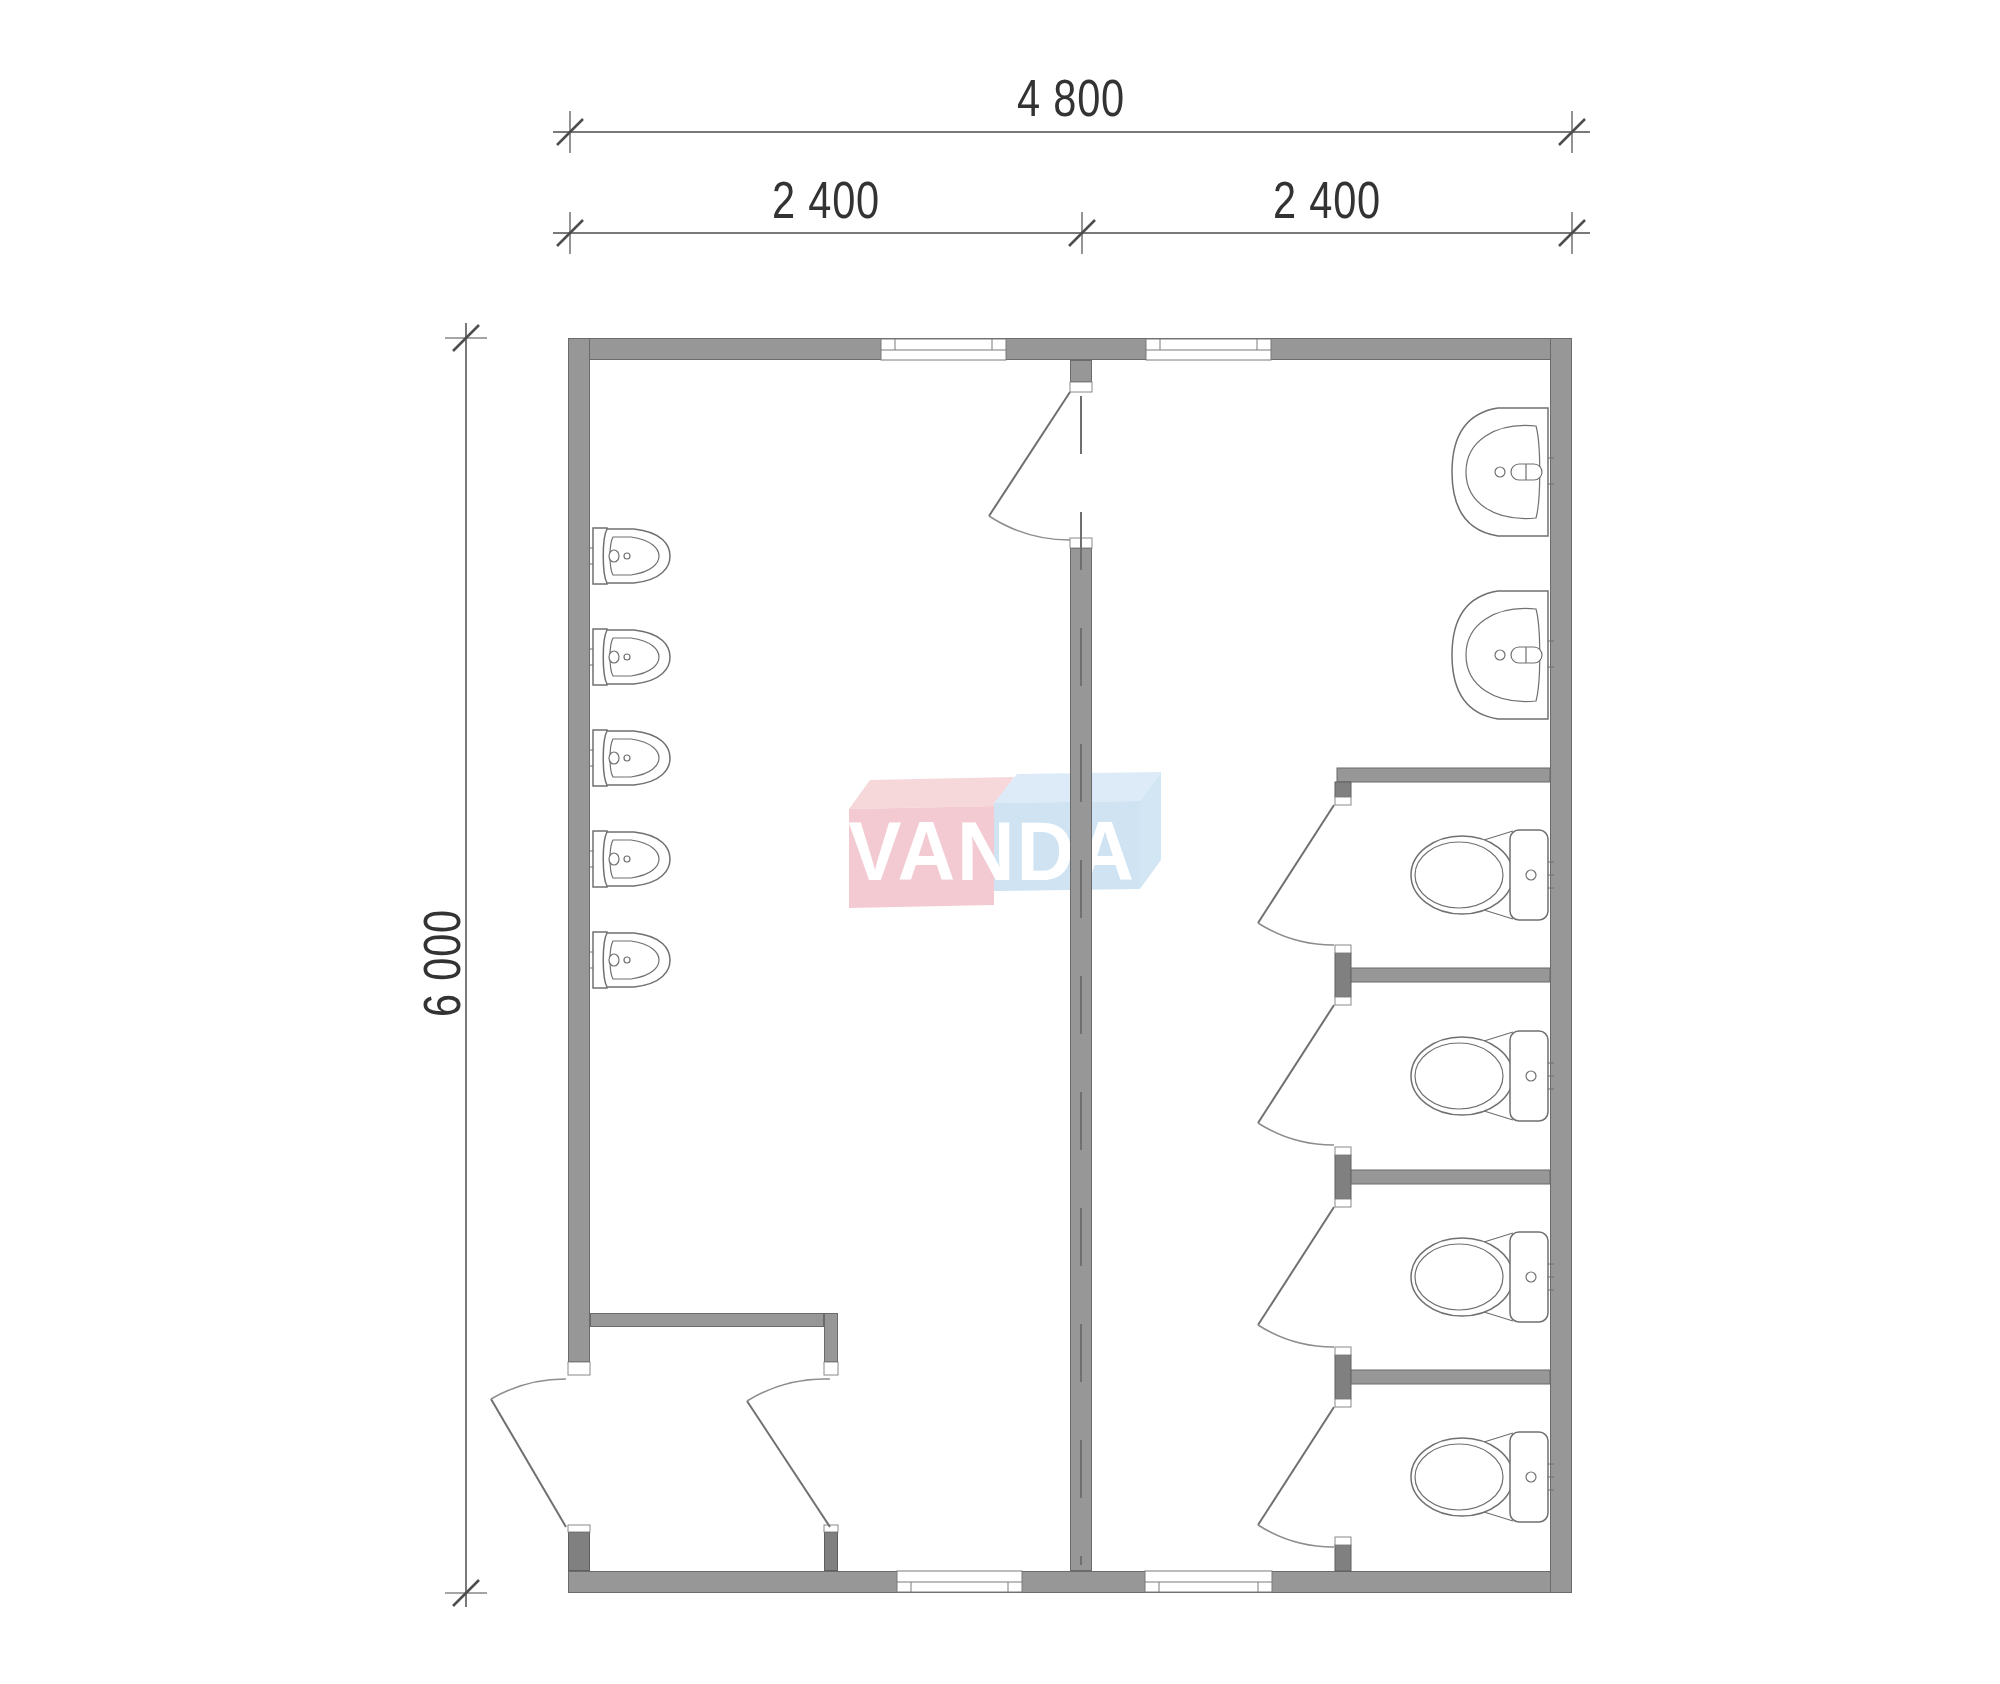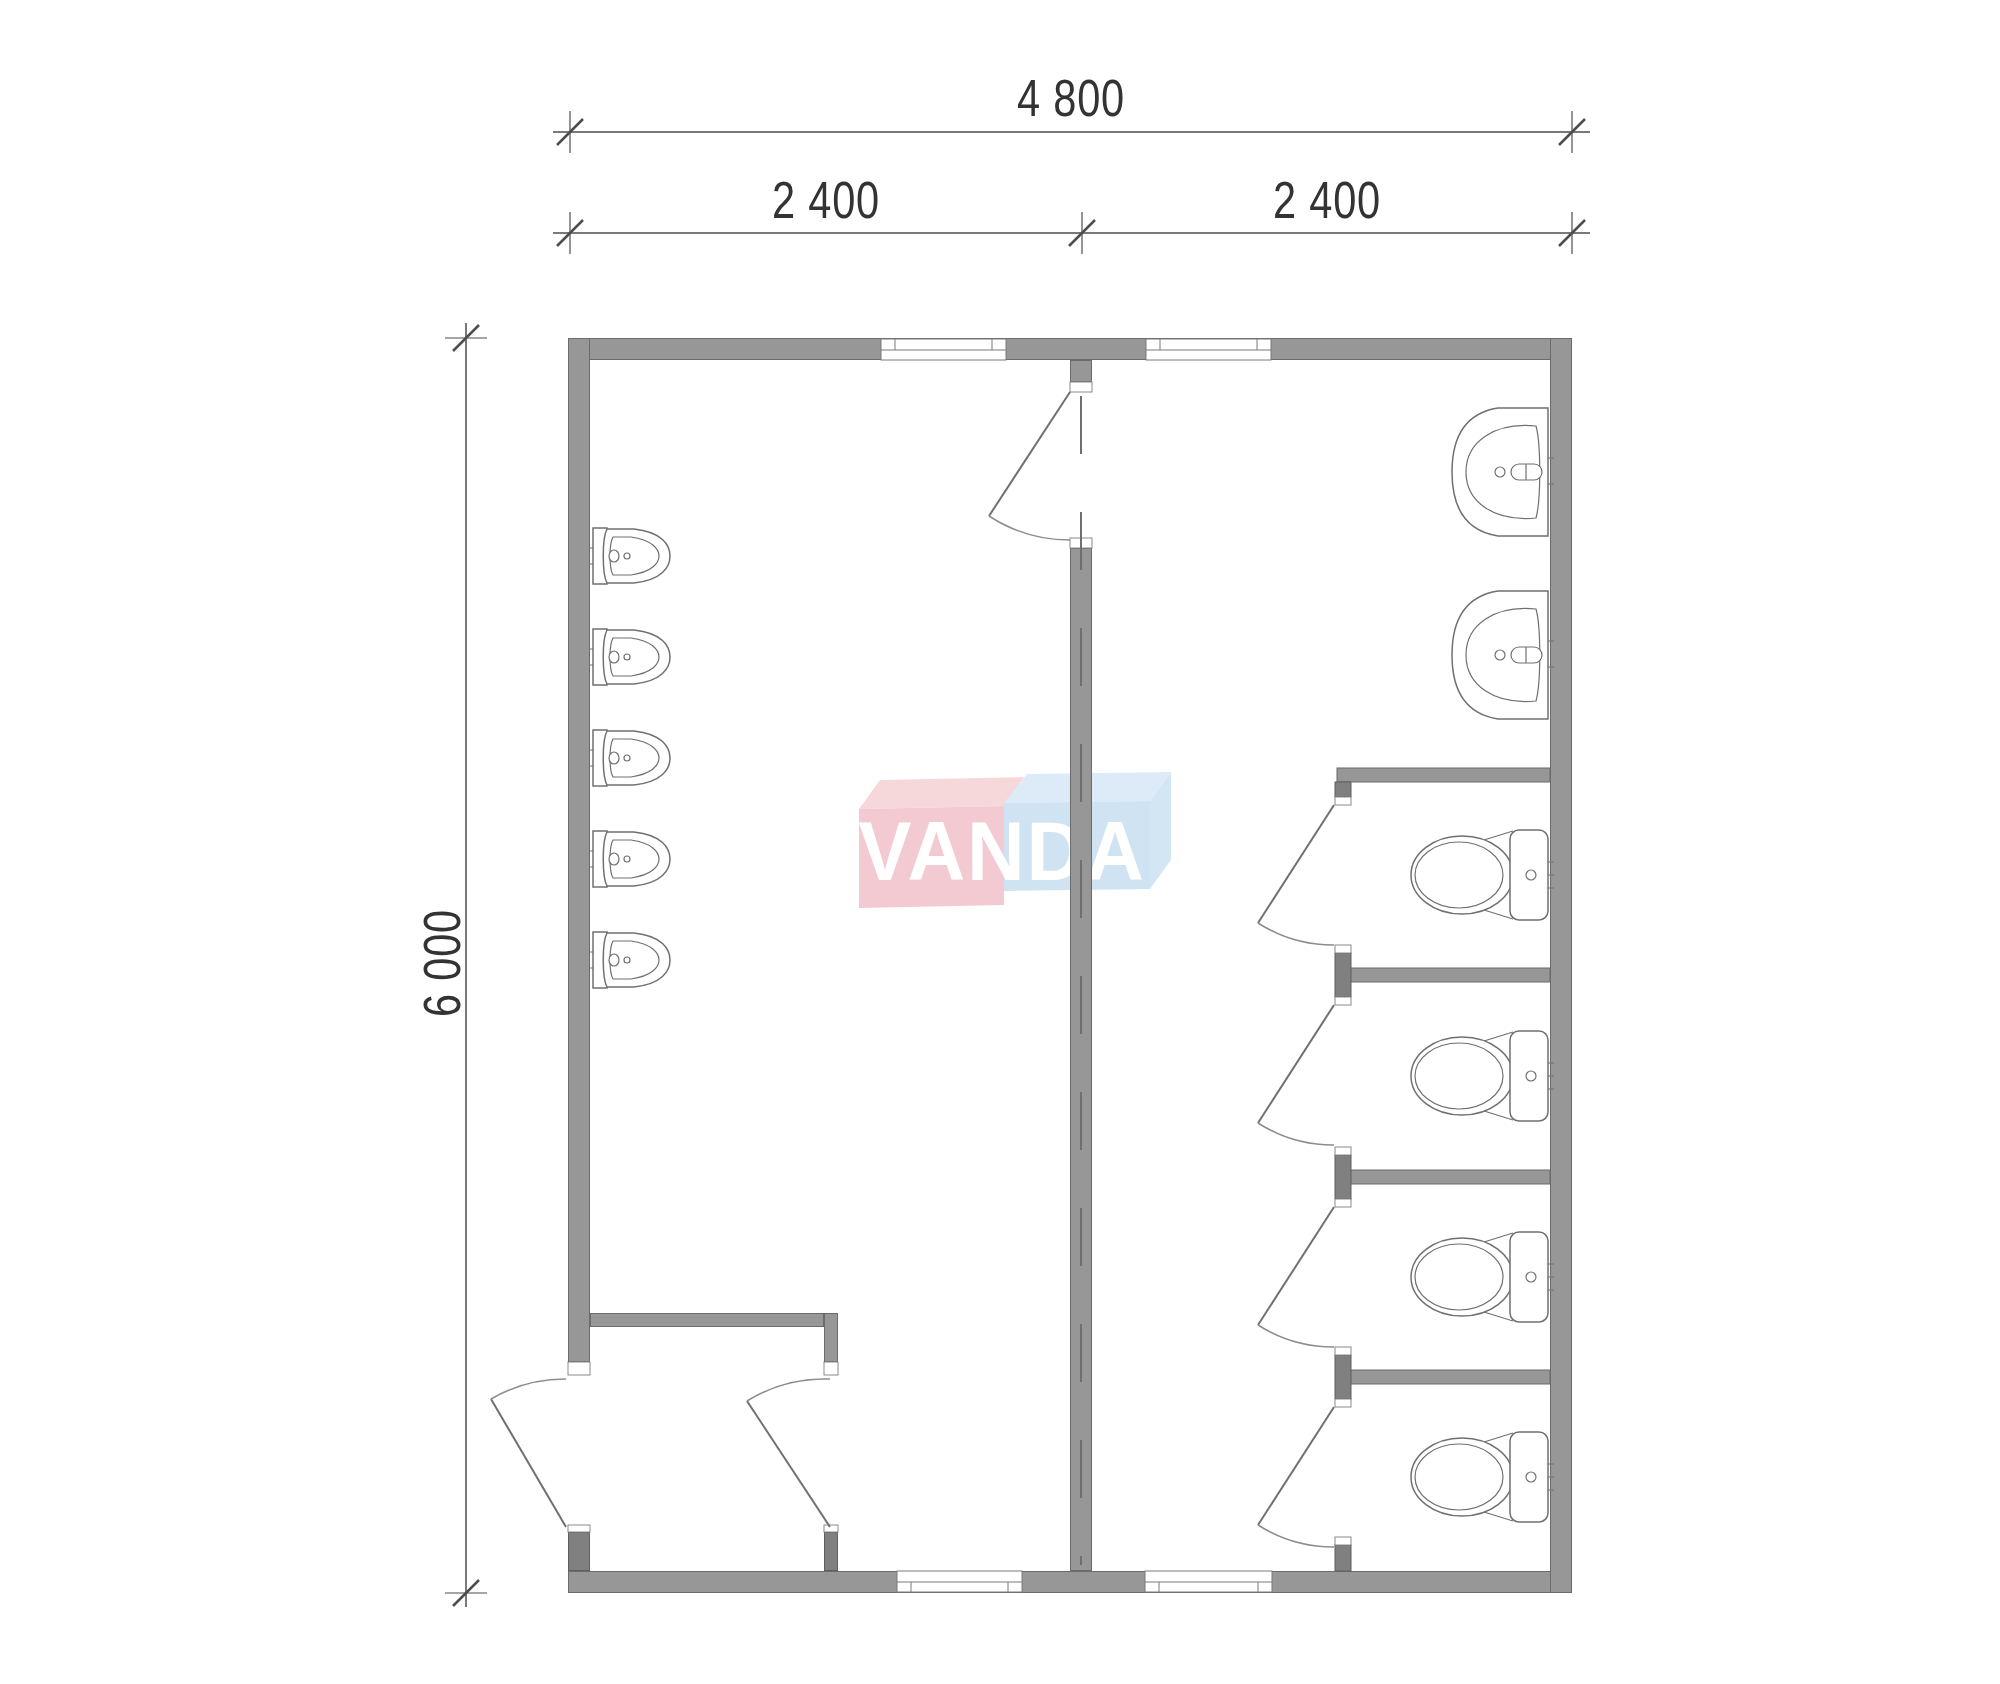--- a/index.html
+++ b/index.html
@@ -2,21 +2,21 @@
 <html><head>
 <meta charset="utf-8">
 <style>
   html,body{margin:0;padding:0;background:#fff;}
   .canvas{position:relative;width:2000px;height:1684px;background:#fff;overflow:hidden;
           font-family:"Liberation Sans", sans-serif;}
   
   .wall{position:absolute;background:#979797;border:1px solid #6b6b6b;box-sizing:border-box;z-index:2;}
   .wall.post{background:#808080;border-color:#5f5f5f;}
   
-  .logo{position:absolute;left:14px;top:0;width:1648px;height:1684px;z-index:1;}
+  .logo{position:absolute;left:4px;top:0;width:1648px;height:1684px;z-index:1;}
   .logo .face{position:absolute;}
   .logo-text{position:absolute;left:988px;top:851px;transform:translate(-50%,-50%) scaleX(0.95);
              font-size:84px;font-weight:700;letter-spacing:2px;color:#ffffff;white-space:nowrap;}
   
   svg.linework{position:absolute;left:0;top:0;z-index:3;}
   
   .dim-label{position:absolute;color:#333;font-size:52px;letter-spacing:1px;white-space:nowrap;
              transform:translate(-50%,-50%) scaleX(0.8);z-index:4;}
   .dim-label.vertical{transform:translate(-50%,-50%) rotate(-90deg) scaleX(0.8);}
 </style>

